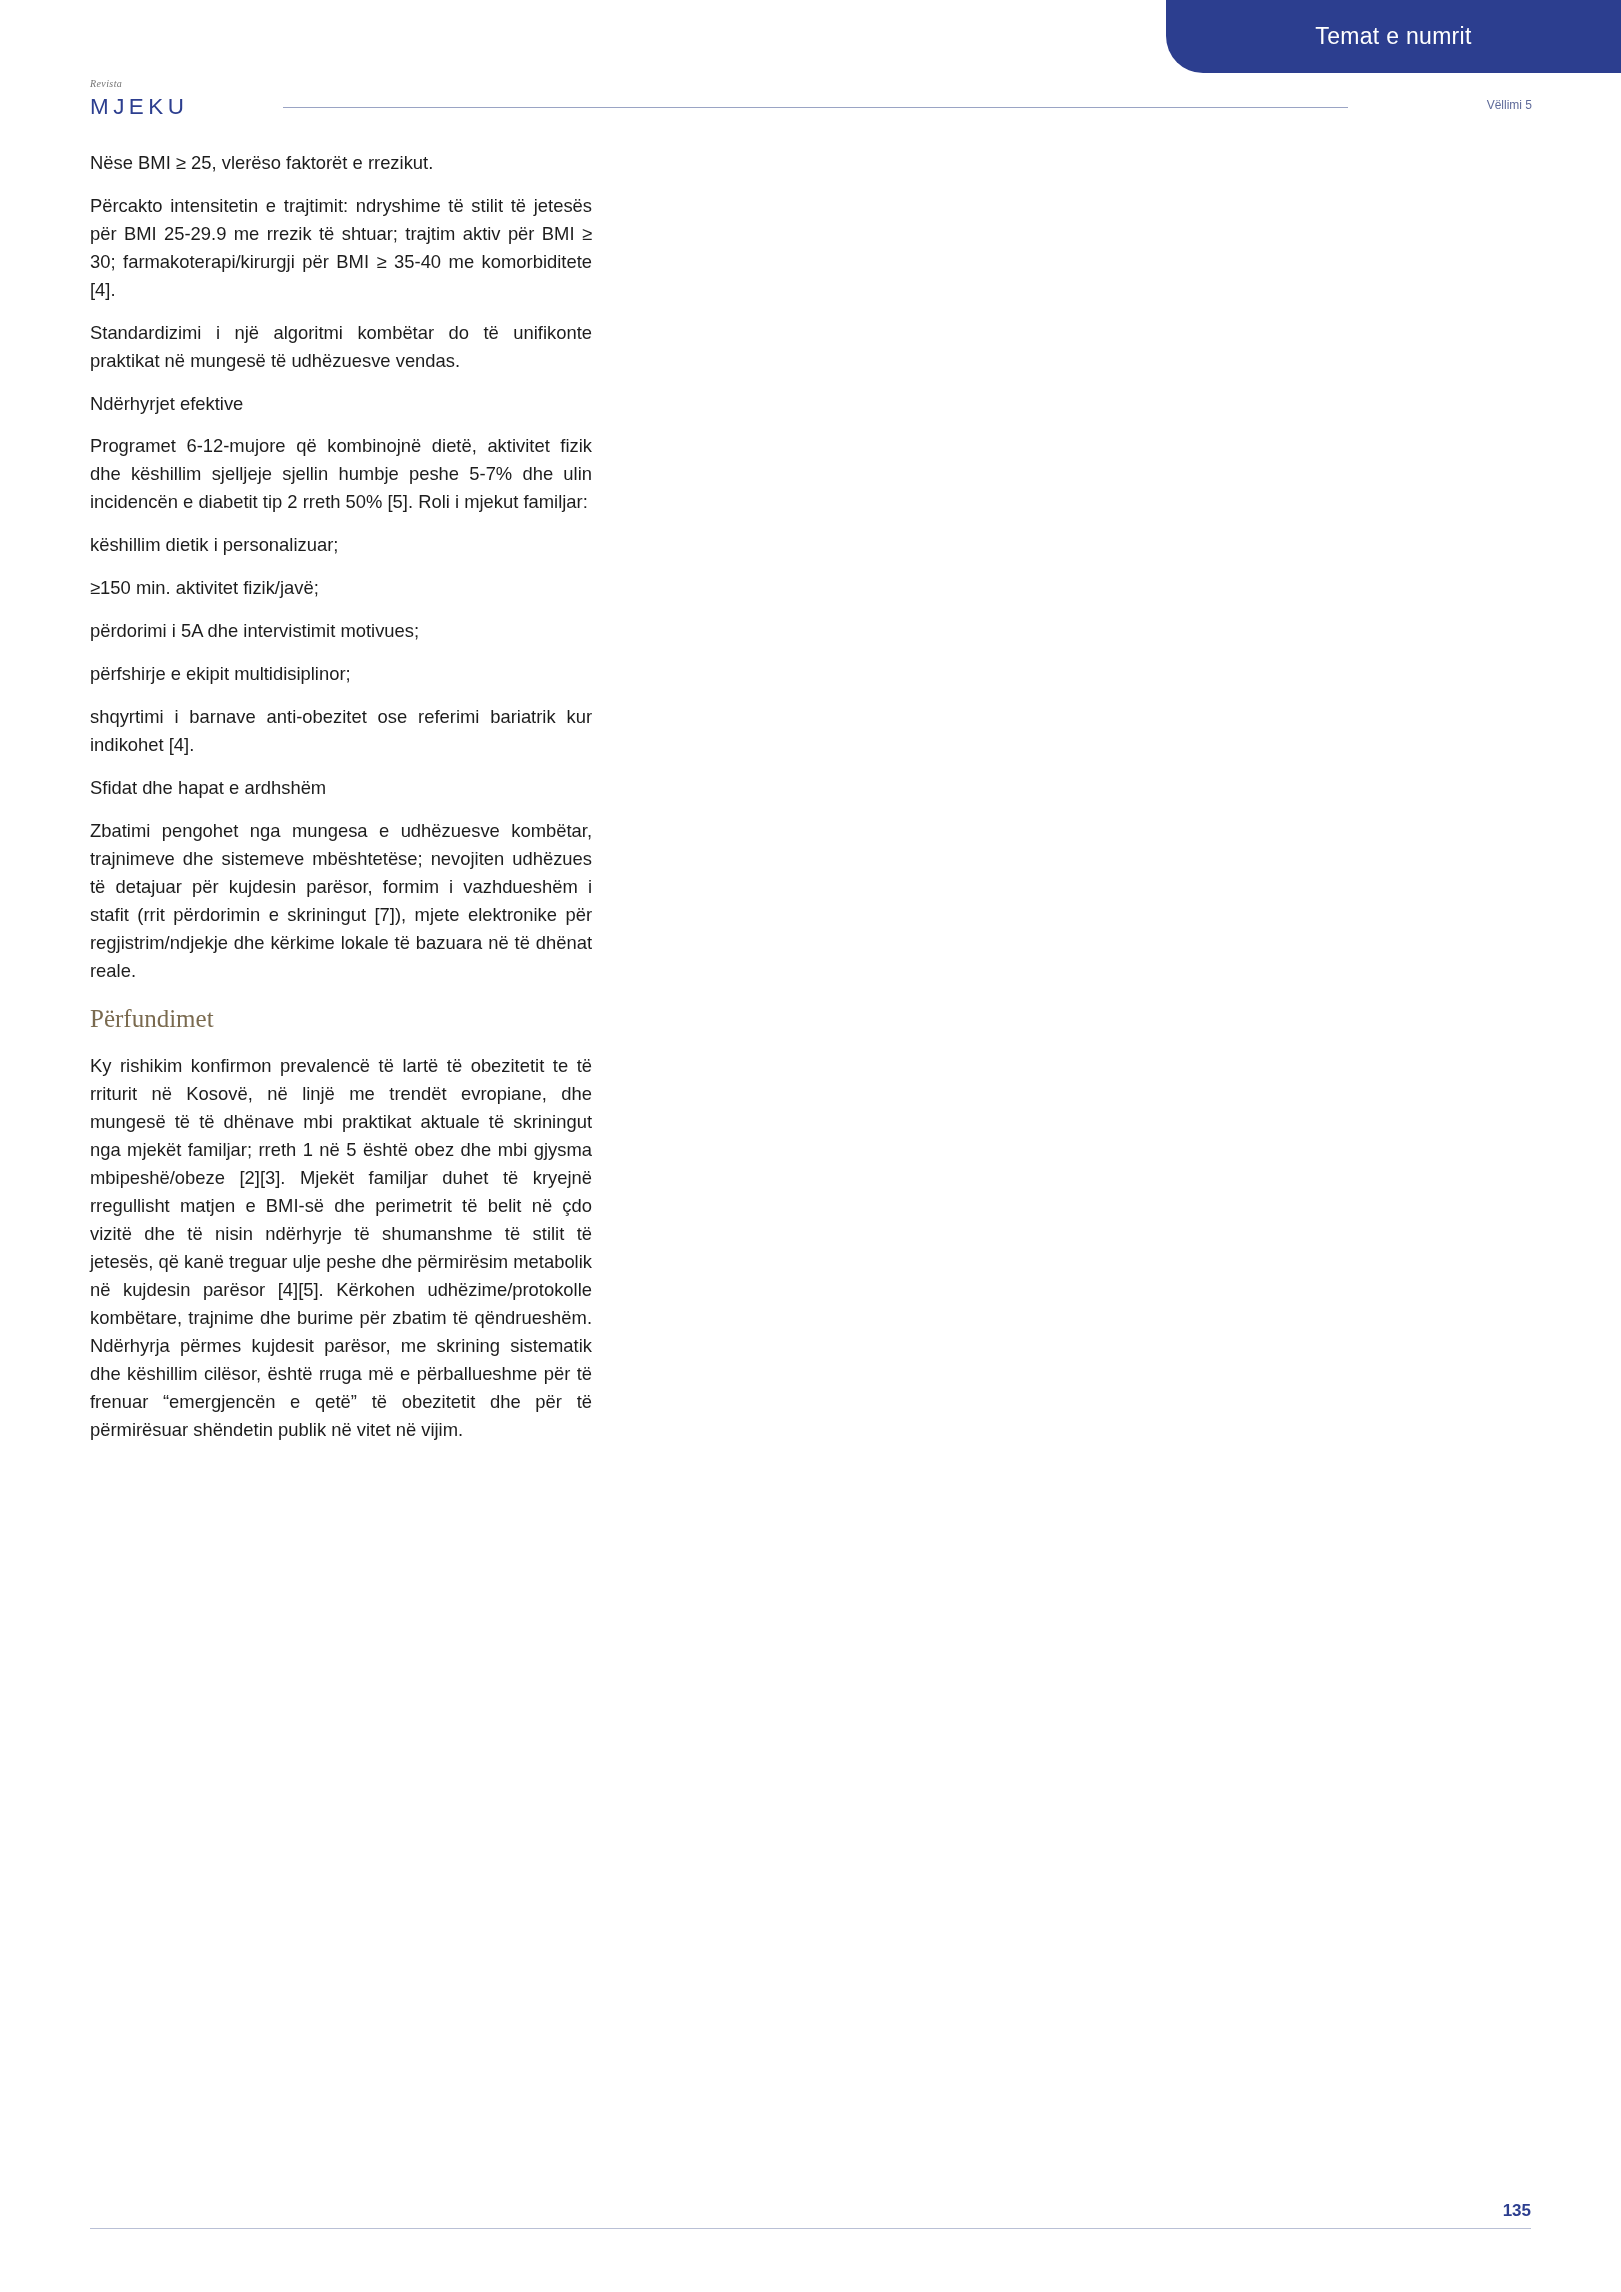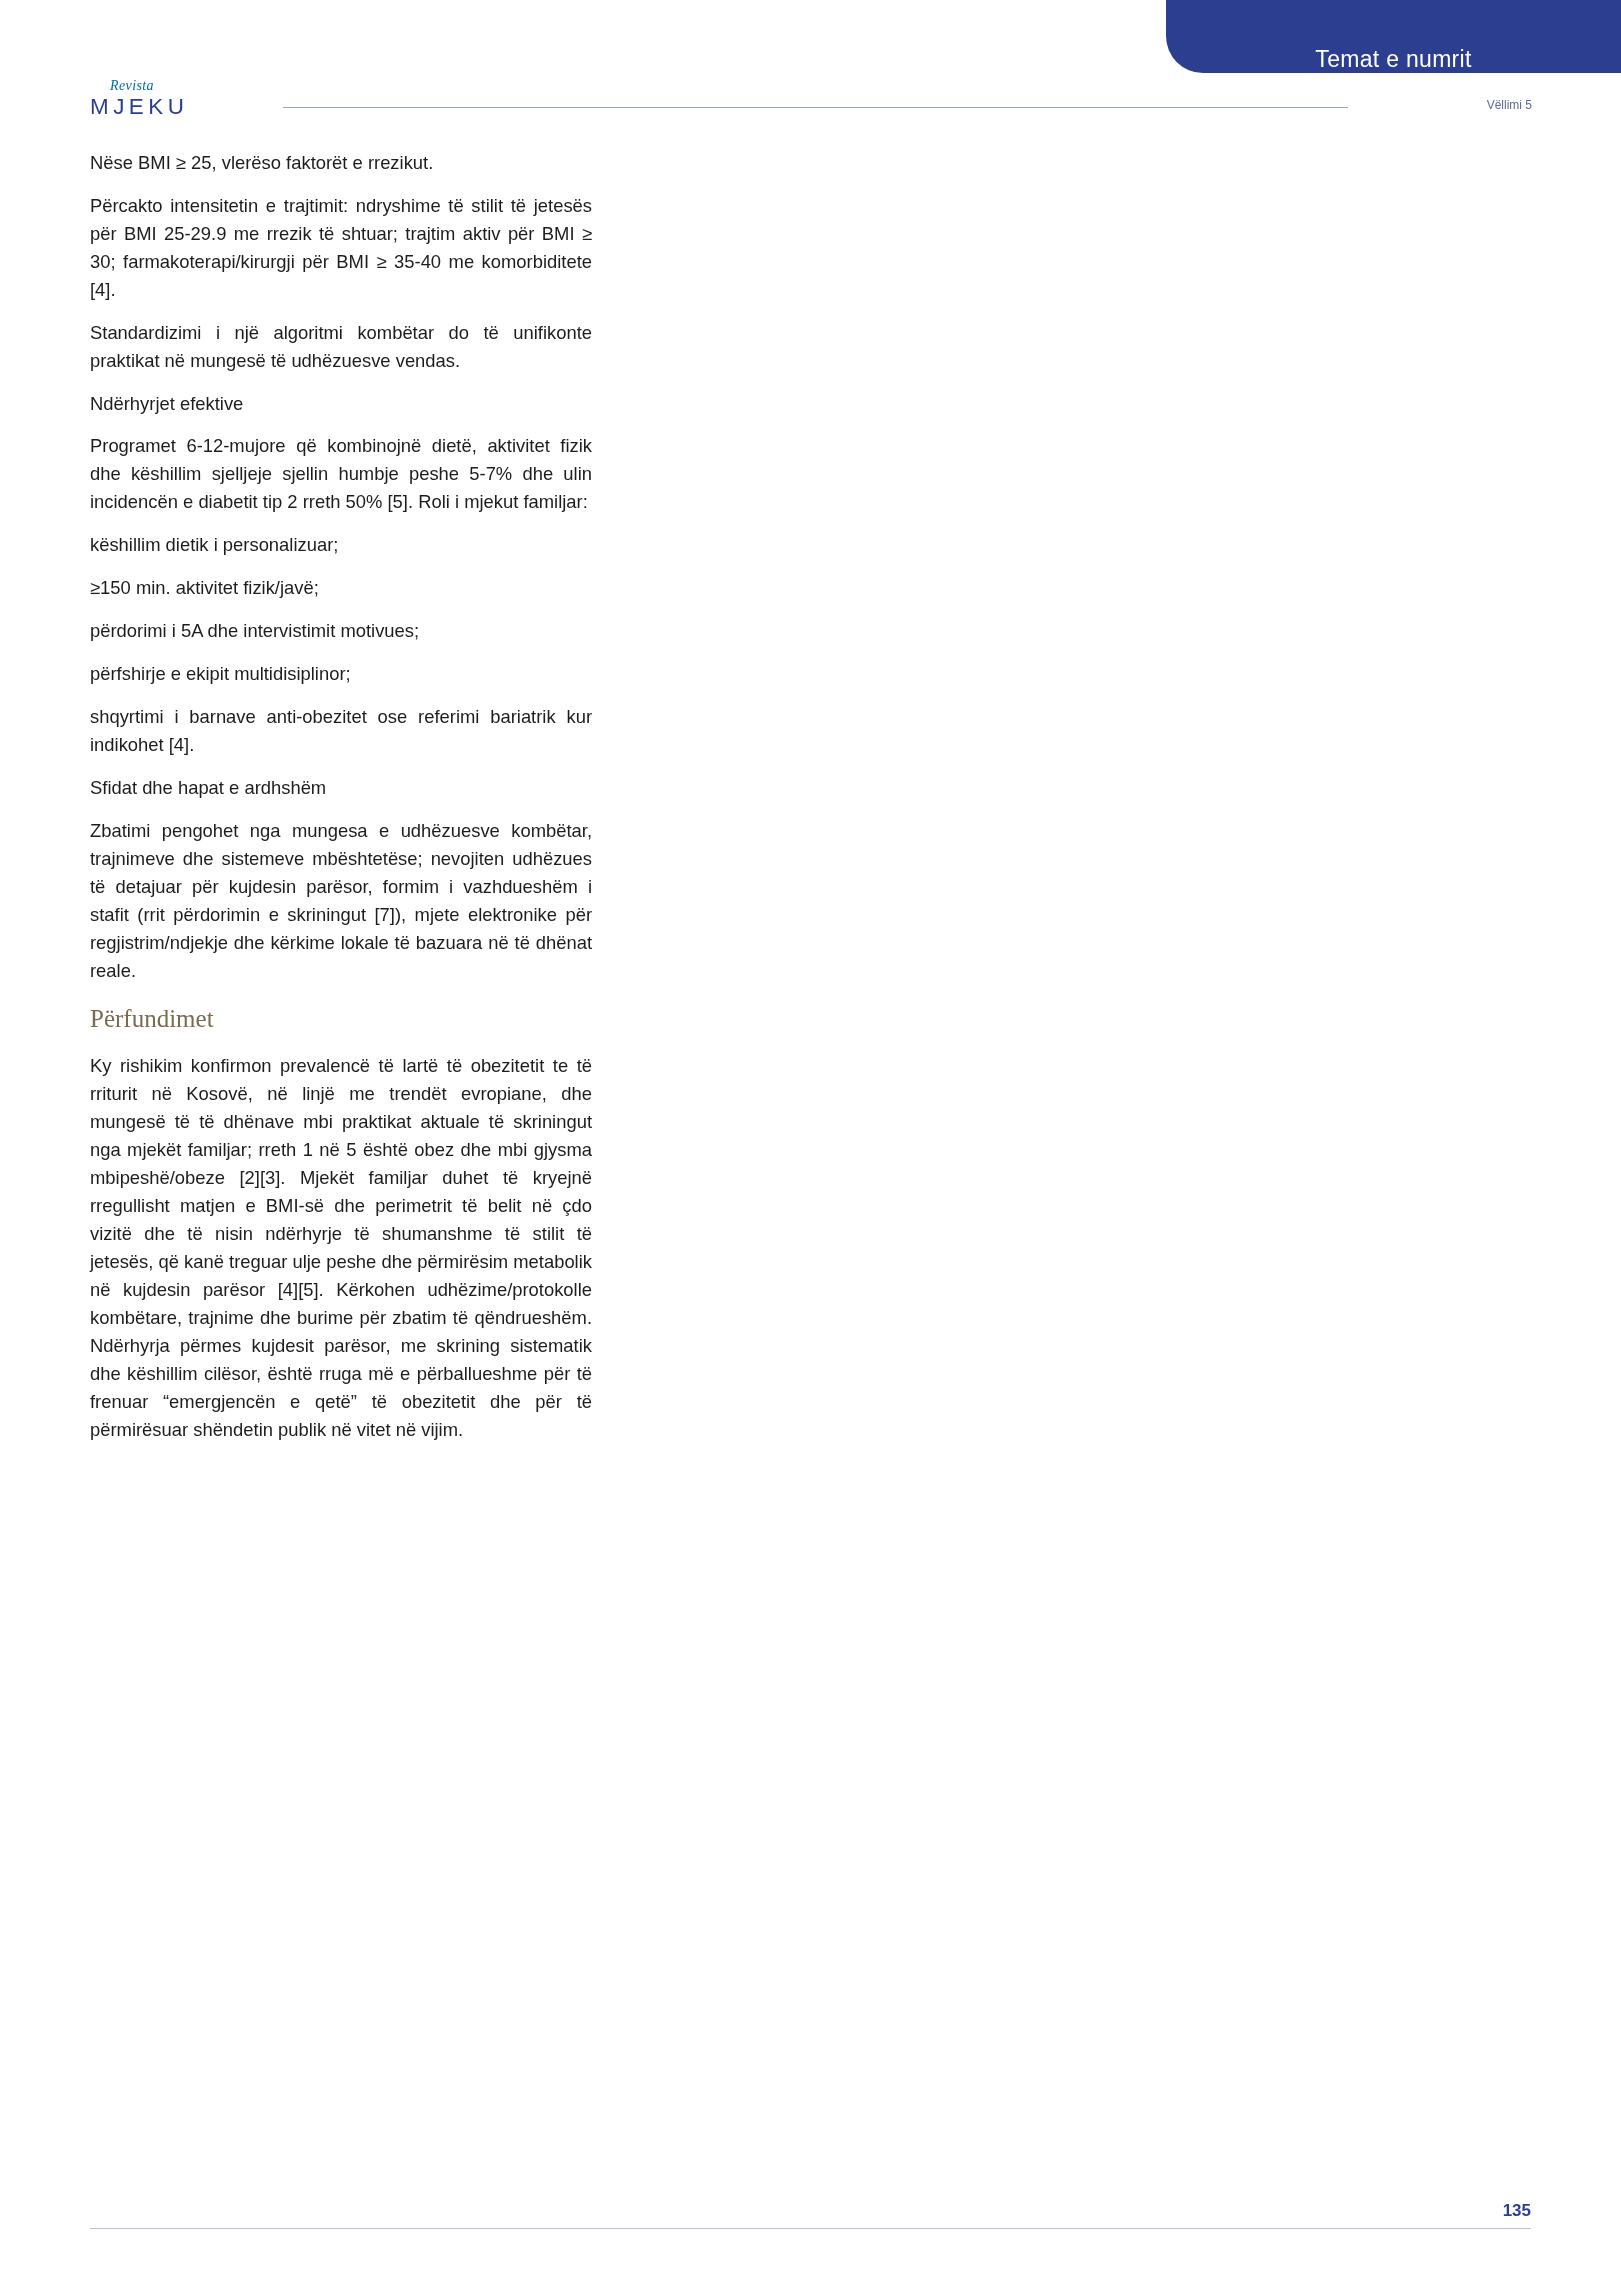--- a/index.html
+++ b/index.html
@@ -20,21 +20,21 @@
   .header-tab {
     position: absolute;
     top: 0;
     left: 1166px;
     width: 455px;
     height: 73px;
     background: #2c3e8f;
     border-bottom-left-radius: 37px;
     border-top-left-radius: 0;
     display: flex;
-    align-items: flex-end;
+    align-items: center;
     justify-content: center;
   }
   .header-tab .label {
     color: #ffffff;
     font-size: 23px;
     letter-spacing: 0.3px;
   }
 
   .masthead {
     position: absolute;
@@ -42,24 +42,23 @@
     left: 90px;
     width: 1442px;
     height: 36px;
   }
   .masthead .revista {
     position: absolute;
     left: 0;
     top: -7.2px;
     font-family: "Liberation Serif", serif;
     font-style: italic;
-    font-size: 14px;
-    color: #0369a1;
+    font-size: 10px;
+    color: #737373;
     letter-spacing: 0.4px;
-    margin-left: 20px;
   }
   .masthead .mjeku {
     position: absolute;
     left: 0;
     top: 9px;
     font-size: 22.4px;
     font-weight: normal;
     color: #2c3e8f;
     letter-spacing: 4.5px;
   }

